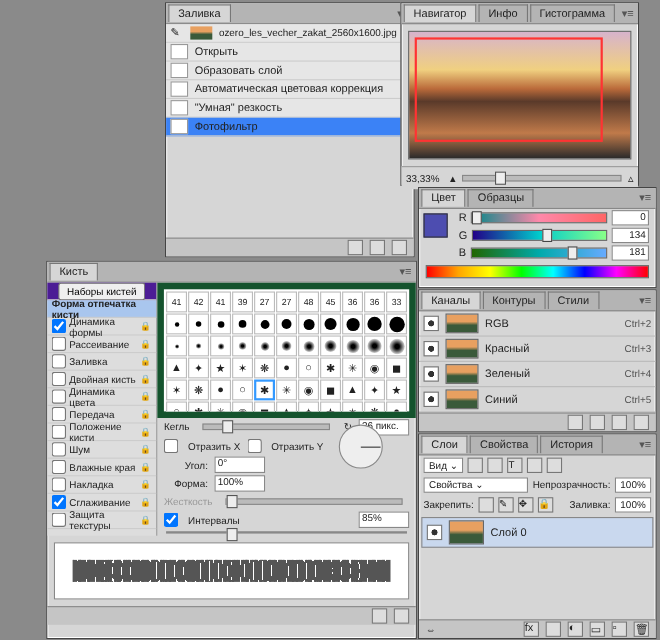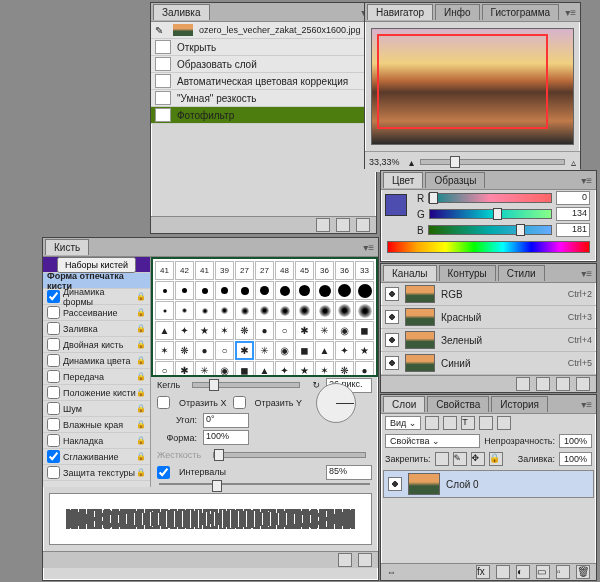--- a/index.html
+++ b/index.html
@@ -2,21 +2,21 @@
 <html><head>
 <meta charset="utf-8">
 <style>
 html,body{margin:0;padding:0;background:#8a8a8a;font-family:Tahoma,Arial,sans-serif;font-size:10px;color:#222;width:600px;height:582px;overflow:hidden}
 .panel{position:absolute;background:#d6d6d6;border:1px solid #444;box-shadow:0 0 0 1px #fff inset}
 .tabbar{background:#b4b4b4;display:flex;align-items:center;height:18px;border-bottom:1px solid #888}
 .tab{padding:2px 8px;background:#d6d6d6;border:1px solid #777;border-bottom:none;margin-left:2px;font-size:10px;cursor:pointer}
 .tab.inact{background:#b4b4b4}
 .closex{margin-left:auto;margin-right:4px;font-size:10px;cursor:pointer;color:#555}
 .row{display:flex;align-items:center;height:16px;padding:0 4px;border-bottom:1px solid #ccc}
-.row.sel{background:#4d7c0f}
+.row.sel{background:#3b82f6}
 .row .ico{width:14px;height:12px;border:1px solid #999;margin-right:6px;background:#fff}
 .thumbico{width:20px;height:12px;margin-right:6px;background:linear-gradient(to bottom,#e8a060 40%,#3a5a3a 60%)}
 .hist-body{background:#e6e6e6}
 .btnbar{height:16px;background:#c5c5c5;border-top:1px solid #888;display:flex;justify-content:flex-end;align-items:center;gap:6px;padding:0 6px}
 .ic{width:12px;height:12px;border:1px solid #777;background:#ddd;cursor:pointer}
 .nav-img{margin:6px;border:1px solid #666;position:relative;height:115px;background:linear-gradient(to bottom,#d7b3cc 0%,#f0d080 30%,#ba6a3a 45%,#5a3a2a 55%,#c07a4a 80%,#2a2a2a 100%)}
 .nav-rect{position:absolute;border:2px solid #f33;left:5px;top:5px;right:25px;bottom:15px}
 .zoomrow{display:flex;align-items:center;height:16px;padding:2px 4px;background:#d6d6d6;border-top:1px solid #999}
 .zoomv{width:40px;font-size:9px}
 .slider{flex:1;height:4px;background:#bbb;border:1px solid #888;position:relative;margin:0 6px}
@@ -29,21 +29,21 @@
 .sw{width:20px;height:20px;border:1px solid #333;background:#4d4db0;margin:4px}
 .ch-row{display:flex;align-items:center;height:22px;padding:0 4px;border-bottom:1px solid #bbb}
 .eye{width:12px;height:12px;border:1px solid #777;margin-right:6px;background:radial-gradient(circle,#333 30%,#fff 35%)}
 .ch-th{width:28px;height:16px;margin-right:6px;border:1px solid #666;background:linear-gradient(to bottom,#e8a060 40%,#3a5a3a 60%)}
 .ch-sc{margin-left:auto;font-size:9px;color:#555}
 .brush-left{width:130px;border-right:1px solid #999;background:#ddd}
 .brush-opt{display:flex;align-items:center;height:15px;padding:0 4px;border-bottom:1px solid #ccc;font-size:9px}
 .brush-opt .lock{margin-left:auto;font-size:8px}
 .brush-opt input{margin:0 3px 0 0}
 .brush-opt.hdr{background:#a9c6ee;font-weight:bold}
-.bgrid{display:grid;grid-template-columns:repeat(11,19px);grid-auto-rows:19px;gap:1px;padding:2px;background:#fff;border:2px solid #14532d;overflow:hidden}
+.bgrid{display:grid;grid-template-columns:repeat(11,19px);grid-auto-rows:19px;gap:1px;padding:2px;background:#fff;border:6px solid #14532d;overflow:hidden}
 .bcell{border:1px solid #bbb;background:#fff;display:flex;align-items:center;justify-content:center;font-size:8px}
 .bcell.sel{border:2px solid #39f}
 .dot{width:10px;height:10px;background:#000;border-radius:50%}
 .dot.soft{background:radial-gradient(circle,#000 20%,transparent 80%)}
 .field{display:flex;align-items:center;height:18px;padding:0 6px;gap:6px;font-size:9px}
 .inp{width:40px;height:13px;border:1px solid #888;background:#fff;padding:0 2px;font-size:9px}
 .ck{margin:0 3px 0 0}
 .preview{height:50px;margin:6px;border:1px solid #888;background:#fff;display:flex;align-items:center;justify-content:center}
 .swirl{width:90%;height:20px;background:repeating-radial-gradient(circle at 10% 50%,#555 0 2px,transparent 2px 8px),repeating-radial-gradient(circle at 30% 50%,#555 0 2px,transparent 2px 8px),repeating-radial-gradient(circle at 50% 50%,#555 0 2px,transparent 2px 8px),repeating-radial-gradient(circle at 70% 50%,#555 0 2px,transparent 2px 8px),repeating-radial-gradient(circle at 90% 50%,#555 0 2px,transparent 2px 8px)}
 .layer-top{display:flex;align-items:center;gap:4px;padding:2px 4px;font-size:9px}

